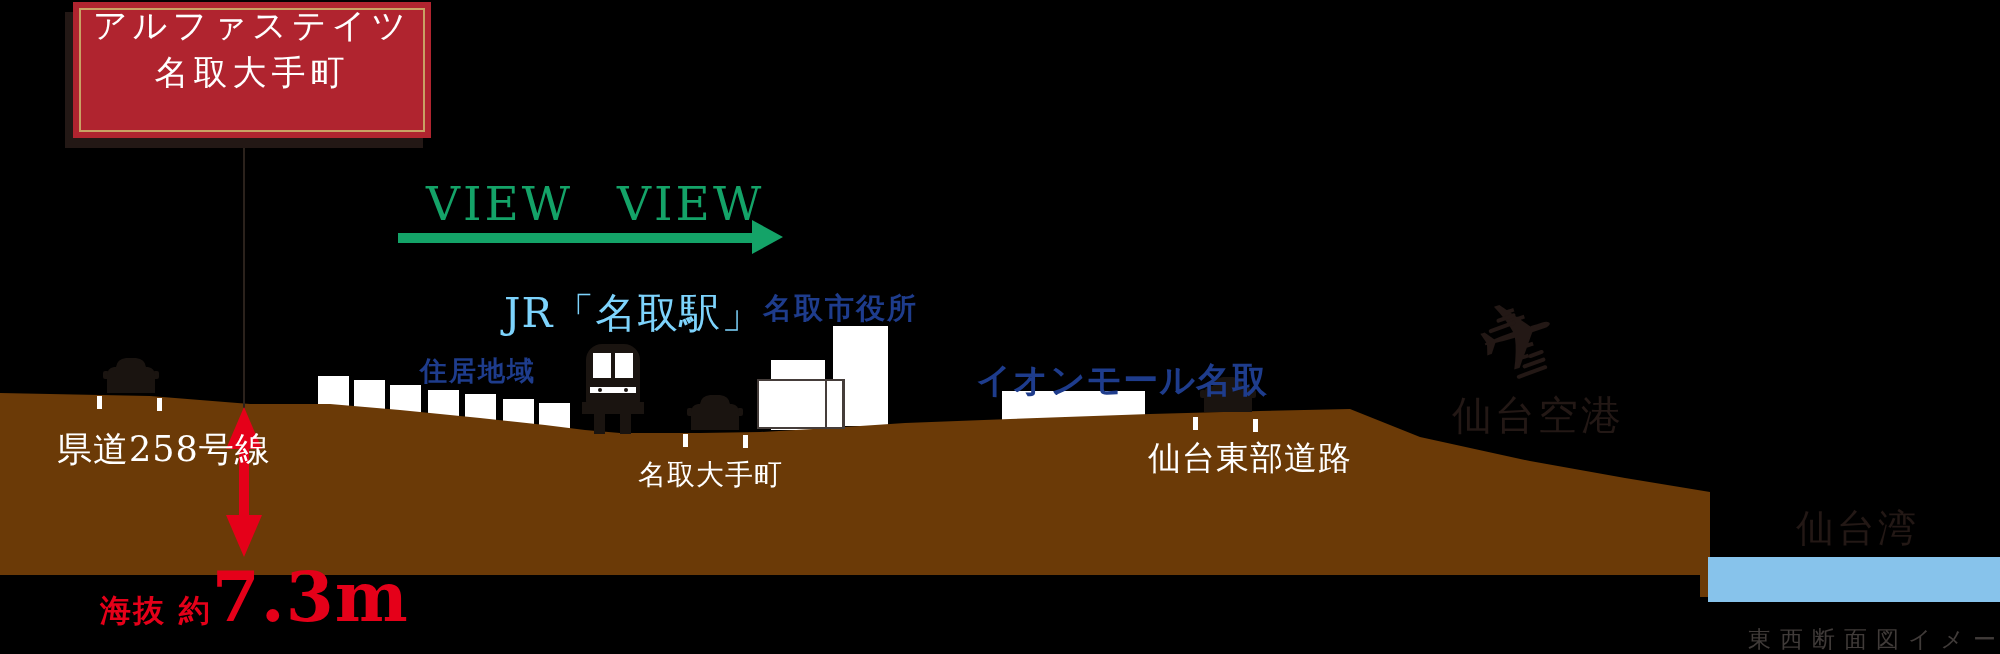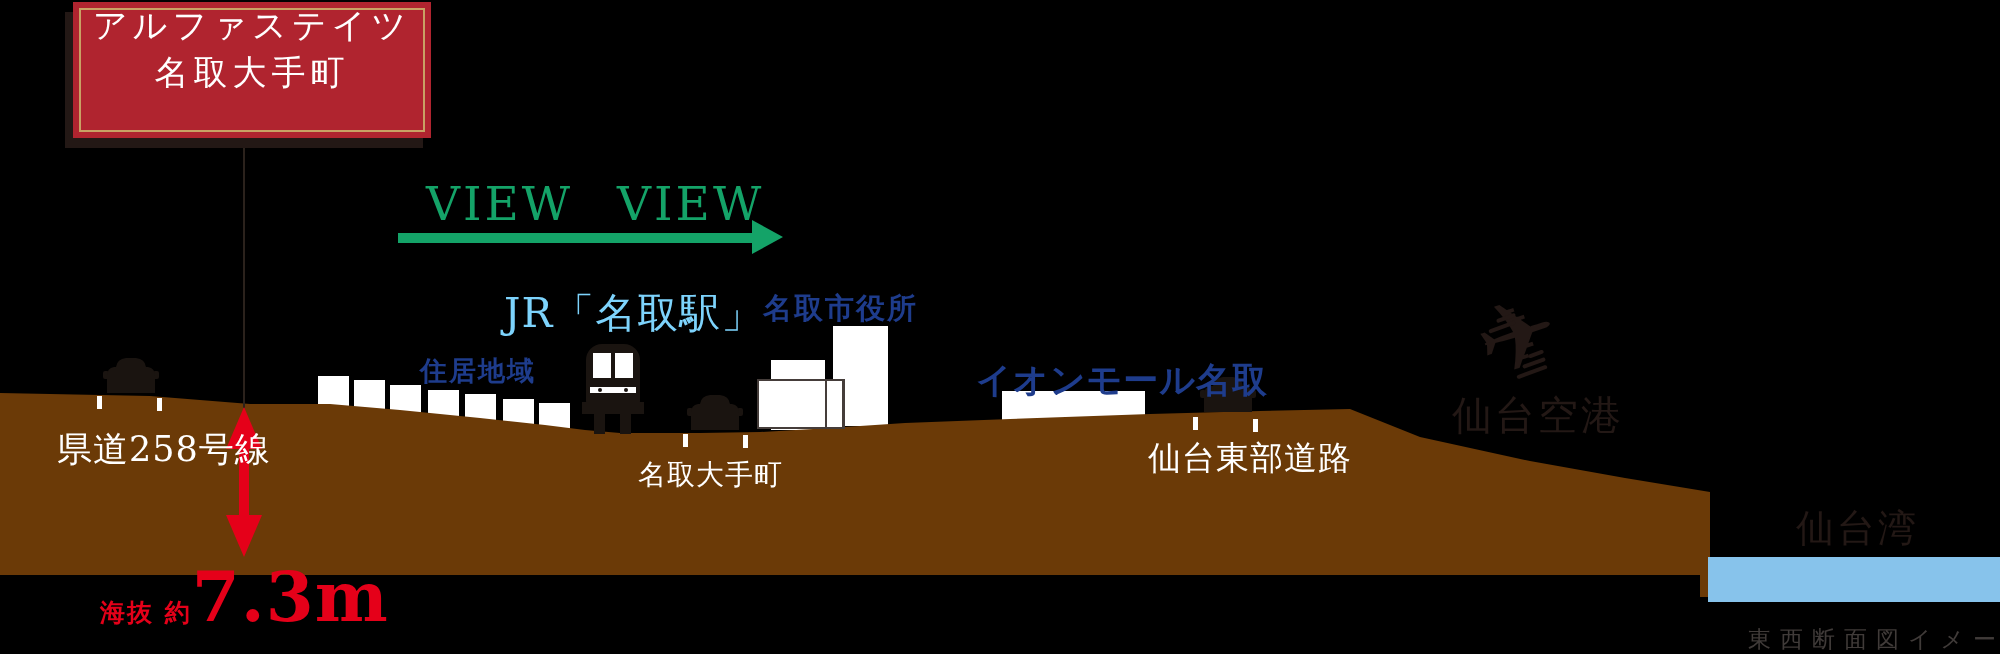--- a/index.html
+++ b/index.html
@@ -44,21 +44,21 @@
   #train-body{left:586px;top:344px;width:54px;height:60px;background:#1a1410;border-radius:16px 16px 3px 3px;}
   .train-window{position:absolute;background:#fff;width:18px;height:25px;top:9px;}
   #train-stripe{position:absolute;left:4px;top:43px;width:46px;height:6px;background:#fff;}
   .train-dot{position:absolute;top:1px;width:4px;height:4px;border-radius:50%;background:#1a1410;}
   #train-platform{left:582px;top:402px;width:62px;height:12px;background:#1a1410;}
   .train-leg{background:#1a1410;width:11px;height:20px;top:414px;}
   #plane{left:1477px;top:288px;font-size:96px;color:#231815;transform:rotate(-18deg);font-family:"DejaVu Sans",sans-serif;line-height:1;}
   .speed-line{background:#231815;height:4px;border-radius:2px;transform:rotate(-20deg);}
   
   #elevation{left:100px;top:556px;display:flex;align-items:baseline;color:#e50019;font-weight:bold;white-space:nowrap;}
-  #elevation-prefix{font-size:25px;letter-spacing:2px;}
+  #elevation-prefix{font-size:31px;letter-spacing:2px;}
   #elevation-value{font-size:69px;letter-spacing:1px;}
   
   #water{left:1708px;top:557px;width:292px;height:45px;background:#87c3eb;}
   #caption{left:1748px;top:624px;font-size:23px;letter-spacing:9px;color:#403b39;}
 </style>
 </head>
 <body>
 
 <div id="stage">
 

